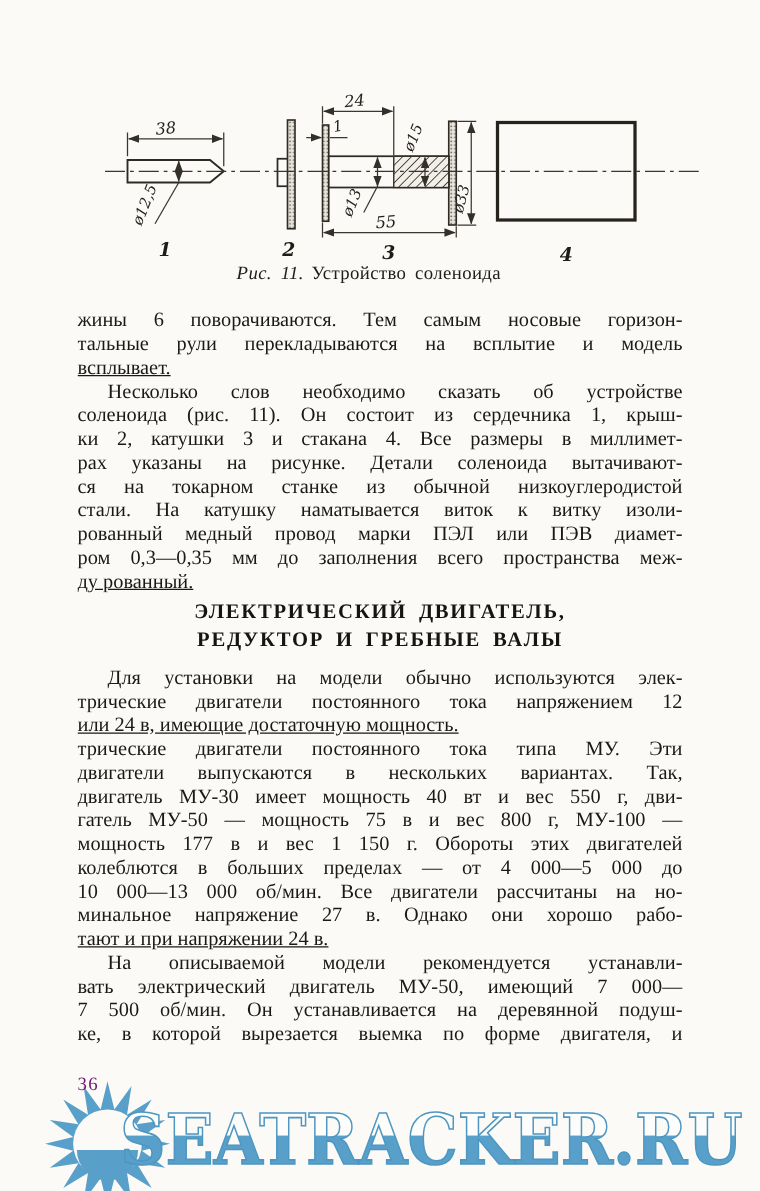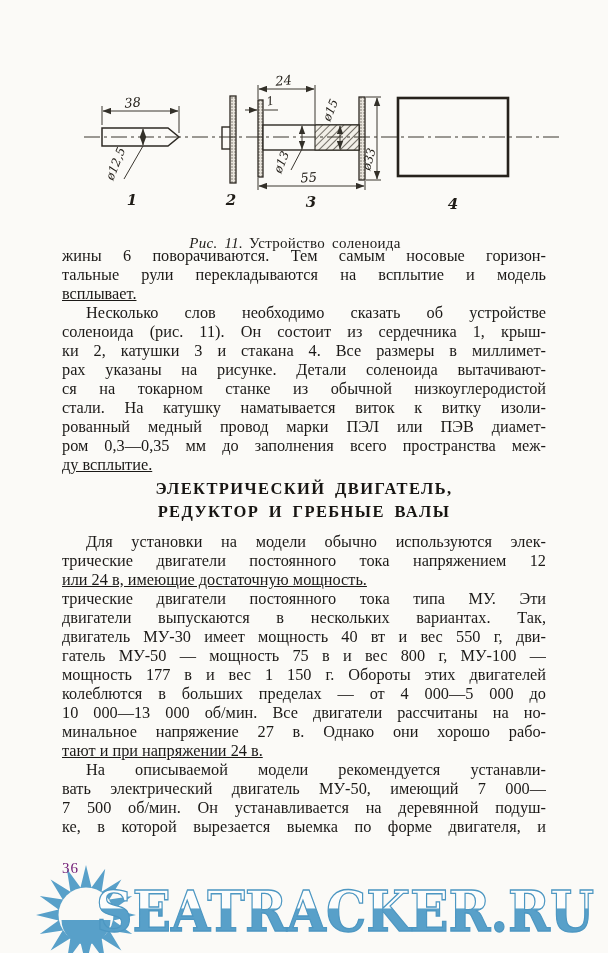--- a/index.html
+++ b/index.html
@@ -9,21 +9,21 @@
     background:#fbfaf7;
     overflow:hidden;
     font-family:"Liberation Serif","DejaVu Serif",serif;
     color:#1e1c1a;
   }
   
   .figure-svg{position:absolute;left:0;top:58px;}
   .fig-caption{
     position:absolute;left:0;top:211px;width:590px;
     text-align:center;font-size:15px;color:#22201d;
-    letter-spacing:.3px;word-spacing:3px;margin-top:24px;
+    letter-spacing:.3px;word-spacing:3px;
   }
   .fig-caption .cap-prefix{font-style:italic;margin-right:6px;}
   
   .textblock{
     position:absolute;left:62px;top:246px;width:484px;
     font-size:16.3px;color:#1b1917;
   }
   .tline{
     line-height:19px;height:19px;overflow:hidden;
     text-align:justify;text-align-last:justify;
@@ -137,21 +137,21 @@
     <div class="tline short">всплывает.</div>
 
     <div class="tline first">Несколько слов необходимо сказать об устройстве</div>
     <div class="tline">соленоида (рис. 11). Он состоит из сердечника 1, крыш-</div>
     <div class="tline">ки 2, катушки 3 и стакана 4. Все размеры в миллимет-</div>
     <div class="tline">рах указаны на рисунке. Детали соленоида вытачивают-</div>
     <div class="tline">ся на токарном станке из обычной низкоуглеродистой</div>
     <div class="tline">стали. На катушку наматывается виток к витку изоли-</div>
     <div class="tline">рованный медный провод марки ПЭЛ или ПЭВ диамет-</div>
     <div class="tline">ром 0,3—0,35 мм до заполнения всего пространства меж-</div>
-    <div class="tline short">ду всплытие.</div>
+    <div class="tline short">ду рованный.</div>
 
     <div class="heading">
       <div>ЭЛЕКТРИЧЕСКИЙ ДВИГАТЕЛЬ,</div>
       <div>РЕДУКТОР И ГРЕБНЫЕ ВАЛЫ</div>
     </div>
 
     <div class="tline first">Для установки на модели обычно используются элек-</div>
     <div class="tline">трические двигатели постоянного тока напряжением 12</div>
     <div class="tline short">или 24 в, имеющие достаточную мощность.</div>
 

